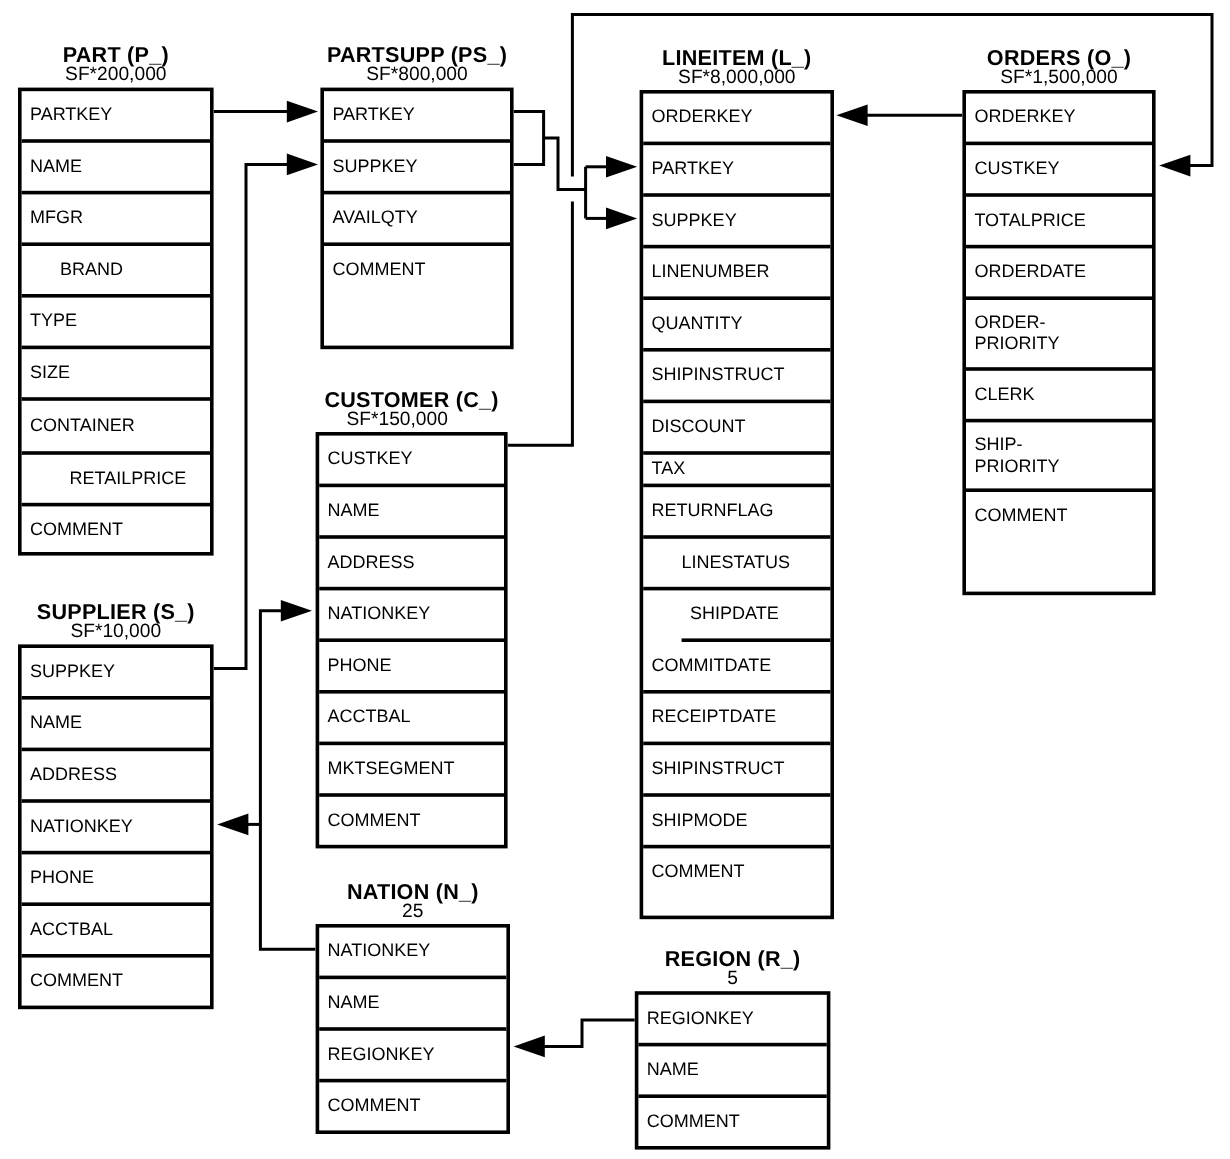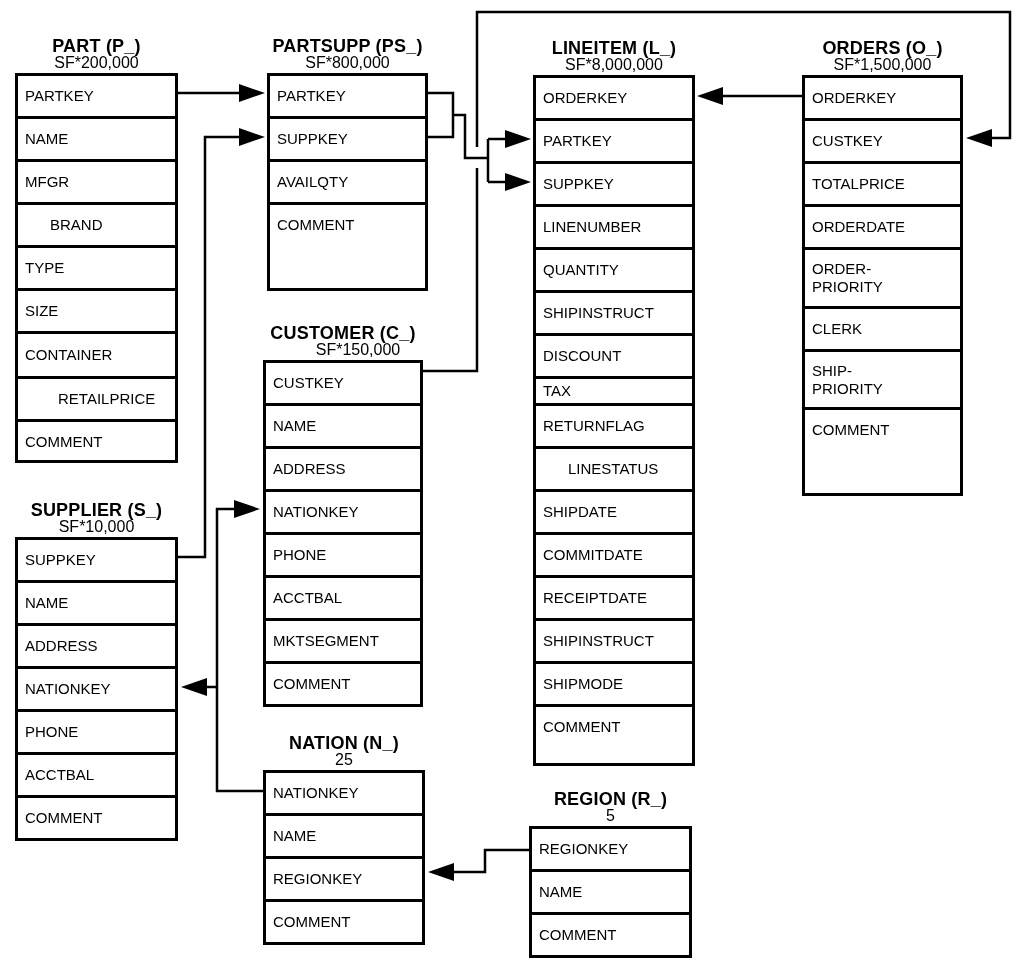--- a/index.html
+++ b/index.html
@@ -86,21 +86,21 @@
         <div class="tbl-row" style="height: 43px;"><span>ORDERKEY</span></div>
         <div class="tbl-row" style="height: 43px;"><span>PARTKEY</span></div>
         <div class="tbl-row" style="height: 43px;"><span>SUPPKEY</span></div>
         <div class="tbl-row" style="height: 43px;"><span>LINENUMBER</span></div>
         <div class="tbl-row" style="height: 43px;"><span>QUANTITY</span></div>
         <div class="tbl-row" style="height: 43px;"><span>SHIPINSTRUCT</span></div>
         <div class="tbl-row" style="height: 43px;"><span>DISCOUNT</span></div>
         <div class="tbl-row" style="height: 27px;"><span>TAX</span></div>
         <div class="tbl-row" style="height: 43px;"><span>RETURNFLAG</span></div>
         <div class="tbl-row" style="height: 43px; padding-left: 32px;"><span>LINESTATUS</span></div>
-        <div class="tbl-row" style="height: 43px;"><span>SHIPDATE</span></div>
+        <div class="tbl-row" style="height: 43px; margin-left: 32px;"><span>SHIPDATE</span></div>
         <div class="tbl-row" style="height: 43px;"><span>COMMITDATE</span></div>
         <div class="tbl-row" style="height: 43px;"><span>RECEIPTDATE</span></div>
         <div class="tbl-row" style="height: 43px;"><span>SHIPINSTRUCT</span></div>
         <div class="tbl-row" style="height: 43px;"><span>SHIPMODE</span></div>
         <div class="tbl-row" style="height: 40px;"><span>COMMENT</span></div>
       </div>
       <div class="tbl-title" style="left: 802px; top: 38px; width: 161px;">ORDERS (O_)</div>
       <div class="tbl-sub" style="left: 802px; top: 56px; width: 161px;">SF*1,500,000</div>
       <div class="tbl-box" style="left: 802px; top: 75px; width: 161px; height: 421px;">
         <div class="tbl-row" style="height: 43px;"><span>ORDERKEY</span></div>
@@ -119,21 +119,21 @@
       <div class="tbl-box" style="left: 15px; top: 537px; width: 163px; height: 304px;">
         <div class="tbl-row" style="height: 43px;"><span>SUPPKEY</span></div>
         <div class="tbl-row" style="height: 43px;"><span>NAME</span></div>
         <div class="tbl-row" style="height: 43px;"><span>ADDRESS</span></div>
         <div class="tbl-row" style="height: 43px;"><span>NATIONKEY</span></div>
         <div class="tbl-row" style="height: 43px;"><span>PHONE</span></div>
         <div class="tbl-row" style="height: 43px;"><span>ACCTBAL</span></div>
         <div class="tbl-row" style="height: 40px;"><span>COMMENT</span></div>
       </div>
       <div class="tbl-title" style="left: 263px; top: 323px; width: 160px;">CUSTOMER (C_)</div>
-      <div class="tbl-sub" style="left: 278px; top: 341px; width: 160px;">SF*150,000</div>
+      <div class="tbl-sub" style="left: 251px; top: 341px; width: 160px;">SF*150,000</div>
       <div class="tbl-box" style="left: 263px; top: 360px; width: 160px; height: 347px;">
         <div class="tbl-row" style="height: 43px;"><span>CUSTKEY</span></div>
         <div class="tbl-row" style="height: 43px;"><span>NAME</span></div>
         <div class="tbl-row" style="height: 43px;"><span>ADDRESS</span></div>
         <div class="tbl-row" style="height: 43px;"><span>NATIONKEY</span></div>
         <div class="tbl-row" style="height: 43px;"><span>PHONE</span></div>
         <div class="tbl-row" style="height: 43px;"><span>ACCTBAL</span></div>
         <div class="tbl-row" style="height: 43px;"><span>MKTSEGMENT</span></div>
         <div class="tbl-row" style="height: 40px;"><span>COMMENT</span></div>
       </div>

